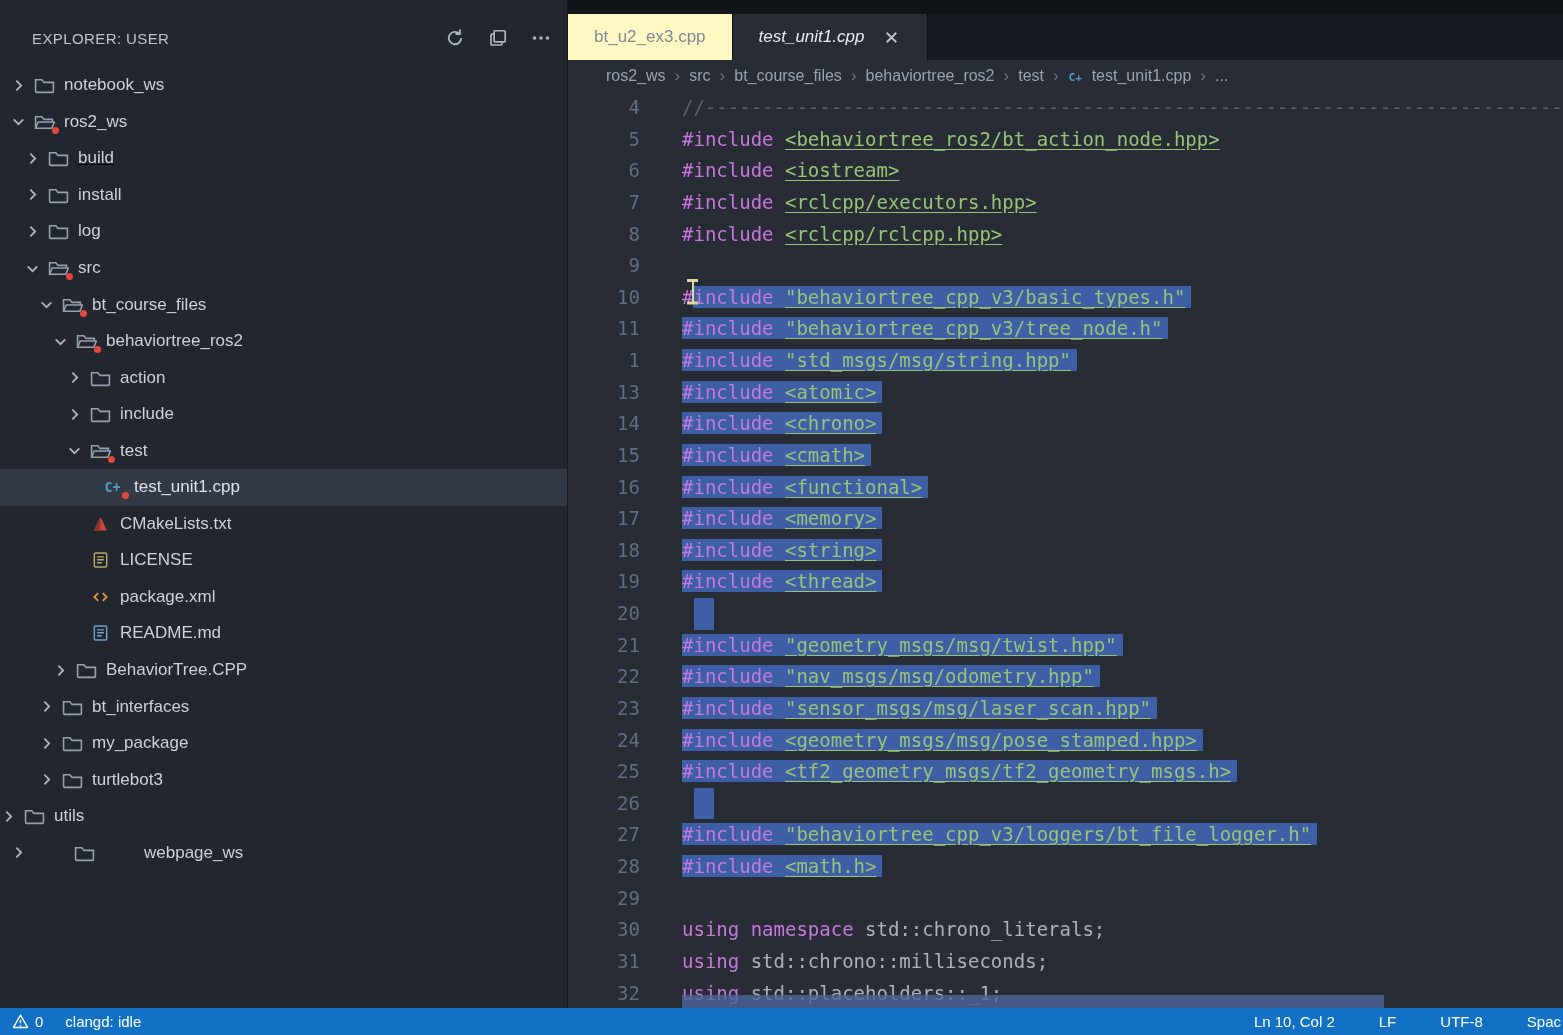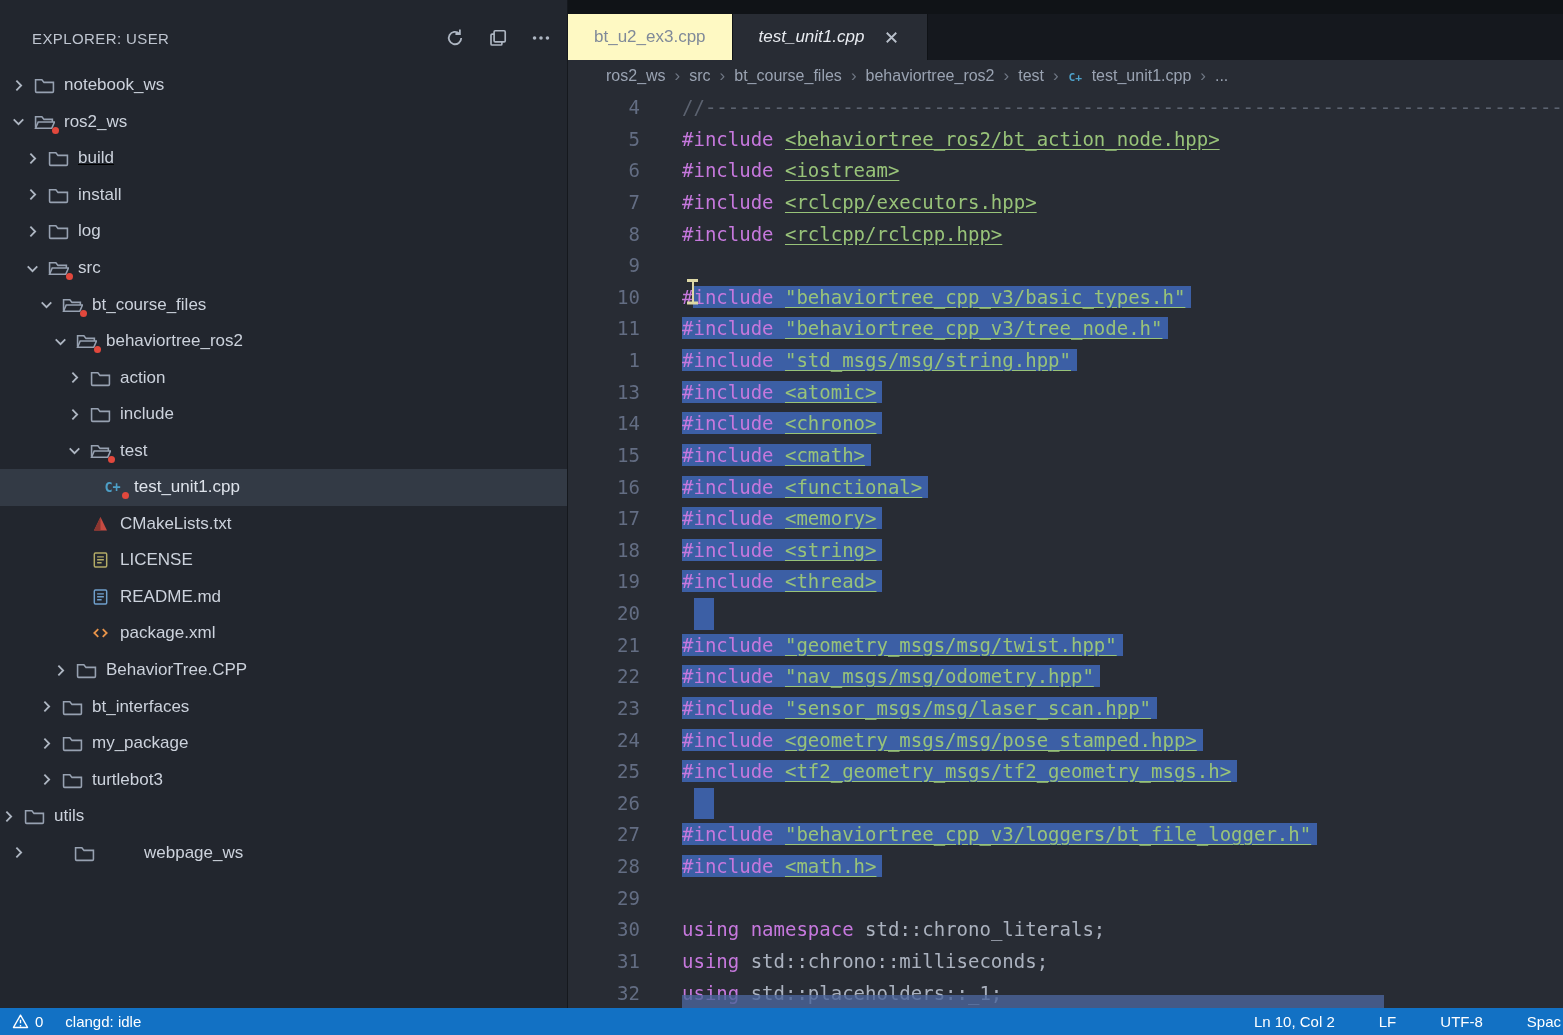--- a/index.html
+++ b/index.html
@@ -312,37 +312,37 @@
               </svg>
             </span>
           </span>
           <span class="tree-label">LICENSE</span>
         </div>
         <div class="tree-row" style="padding-left: 66px;">
           <span class="chev ic"></span>
           <span class="ic-wrap">
             <span class="ic">
               <svg viewBox="0 0 16 16">
+                <path d="M6 4.5 L2.5 8 L6 11.5 M10 4.5 L13.5 8 L10 11.5" fill="none" stroke="#e8944a" stroke-width="1.6"></path>
+              </svg>
+            </span>
+          </span>
+          <span class="tree-label">package.xml</span>
+        </div>
+        <div class="tree-row" style="padding-left: 66px;">
+          <span class="chev ic"></span>
+          <span class="ic-wrap">
+            <span class="ic">
+              <svg viewBox="0 0 16 16">
                 <rect x="2.5" y="1.8" width="11" height="12.4" rx="1" fill="none" stroke="#6f9fcb" stroke-width="1.3"></rect>
                 <path d="M5 5.2h6M5 7.8h6M5 10.4h4" stroke="#6f9fcb" stroke-width="1.2"></path>
               </svg>
             </span>
           </span>
           <span class="tree-label">README.md</span>
-        </div>
-        <div class="tree-row" style="padding-left: 66px;">
-          <span class="chev ic"></span>
-          <span class="ic-wrap">
-            <span class="ic">
-              <svg viewBox="0 0 16 16">
-                <path d="M6 4.5 L2.5 8 L6 11.5 M10 4.5 L13.5 8 L10 11.5" fill="none" stroke="#e8944a" stroke-width="1.6"></path>
-              </svg>
-            </span>
-          </span>
-          <span class="tree-label">package.xml</span>
         </div>
         <div class="tree-row" style="padding-left: 52px;">
           <span class="chev ic">
             <svg viewBox="0 0 16 16">
               <path d="M6 3.5 L10.5 8 L6 12.5" fill="none" stroke="currentColor" stroke-width="1.7"></path>
             </svg>
           </span>
           <span class="ic-wrap">
             <span class="ic">
               <svg viewBox="0 0 20 17">

